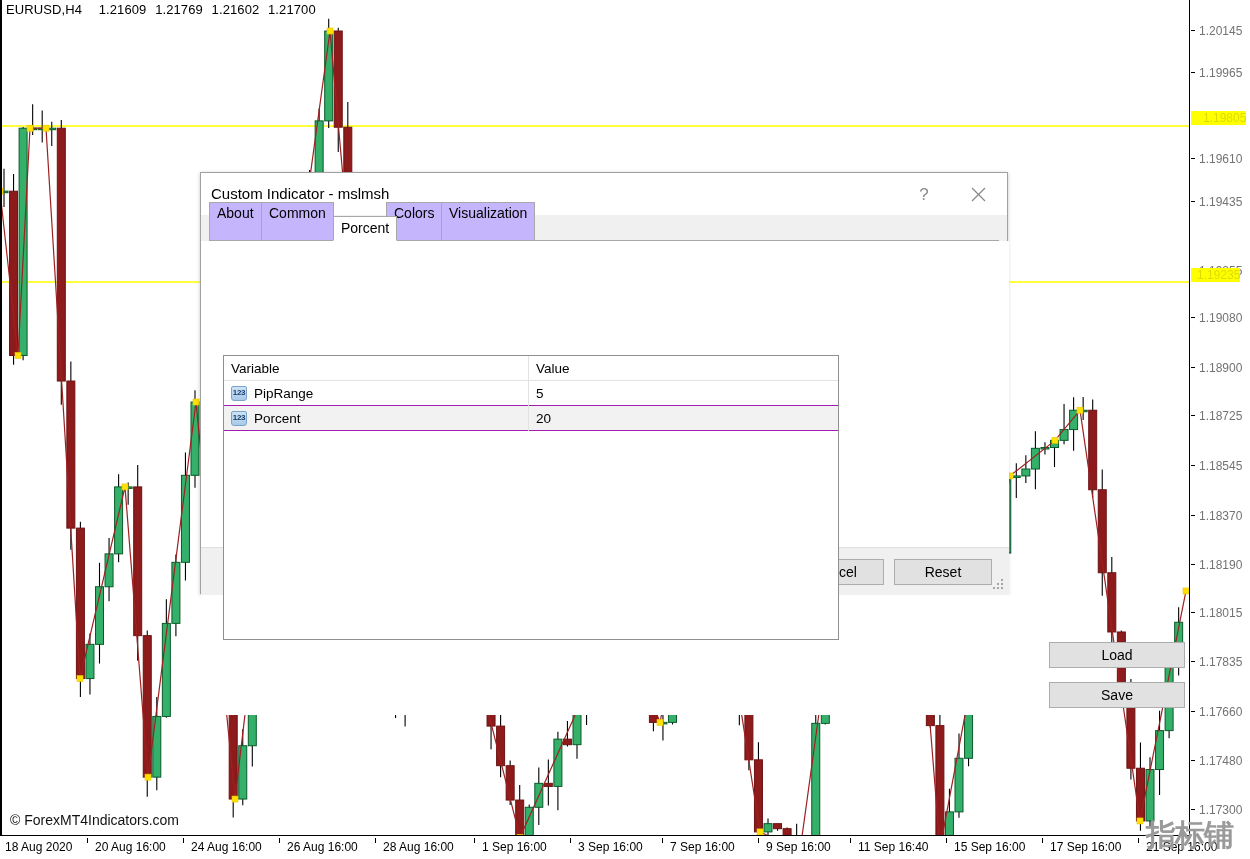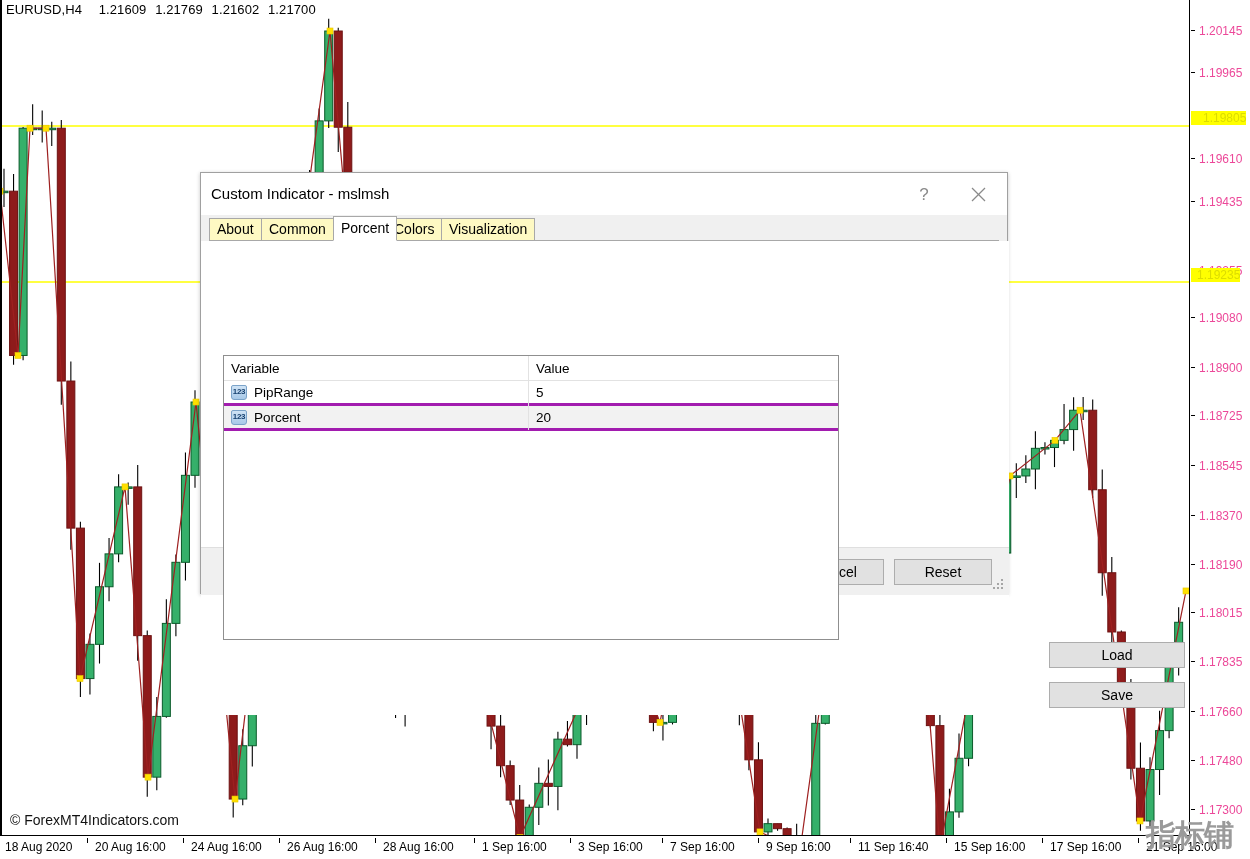--- a/index.html
+++ b/index.html
@@ -83,21 +83,21 @@
     width: 59px; height: 836px;
     background: #fff;
     z-index: 3;
   }
   .price-tick {
     position: absolute;
     left: 0;
     height: 14px;
     line-height: 14px;
     font-size: 12px;
-    color: #ec4899;
+    color: #737373;
     white-space: nowrap;
     padding-left: 8px;
   }
   .price-tick::before {
     content: "";
     position: absolute;
     left: 0; top: 6px;
     width: 4px; height: 1px;
     background: #000;
   }
@@ -166,26 +166,26 @@
   
   #tabstrip {
     position: relative;
     height: 25px;
     margin: 0 8px;
     border-bottom: 1px solid #a8a8a8;
   }
   .tab {
     position: absolute;
     bottom: 0;
-    height: 22px;
+    height: 38px;
     padding: 0 7px;
     line-height: 21px;
     font-size: 14px;
     color: #000;
-    background: #fef9c3;
+    background: #c4b5fd;
     border: 1px solid #a8a8a8;
     border-bottom: none;
     white-space: nowrap;
     cursor: default;
   }
   .tab.active {
     background: #ffffff;
     height: 25px;
     line-height: 23px;
     z-index: 2;
@@ -215,21 +215,21 @@
     display: flex;
     height: 25px;
     align-items: center;
     font-size: 13.5px;
     color: #000;
   }
   .vt-head {
     border-bottom: 1px solid #e2e2e2;
   }
   .vt-row.alt { background: #f2f2f2; }
-  .vt-row.sep { border-bottom: 3px solid #a21caf; justify-content: center; }
+  .vt-row.sep { border-bottom: 1px solid #a21caf; justify-content: center; }
   .vt-var {
     width: 305px;
     padding-left: 7px;
     display: flex;
     align-items: center;
     gap: 7px;
     border-right: 1px solid #e2e2e2;
     height: 25px;
     line-height: 25px;
     overflow: hidden;

